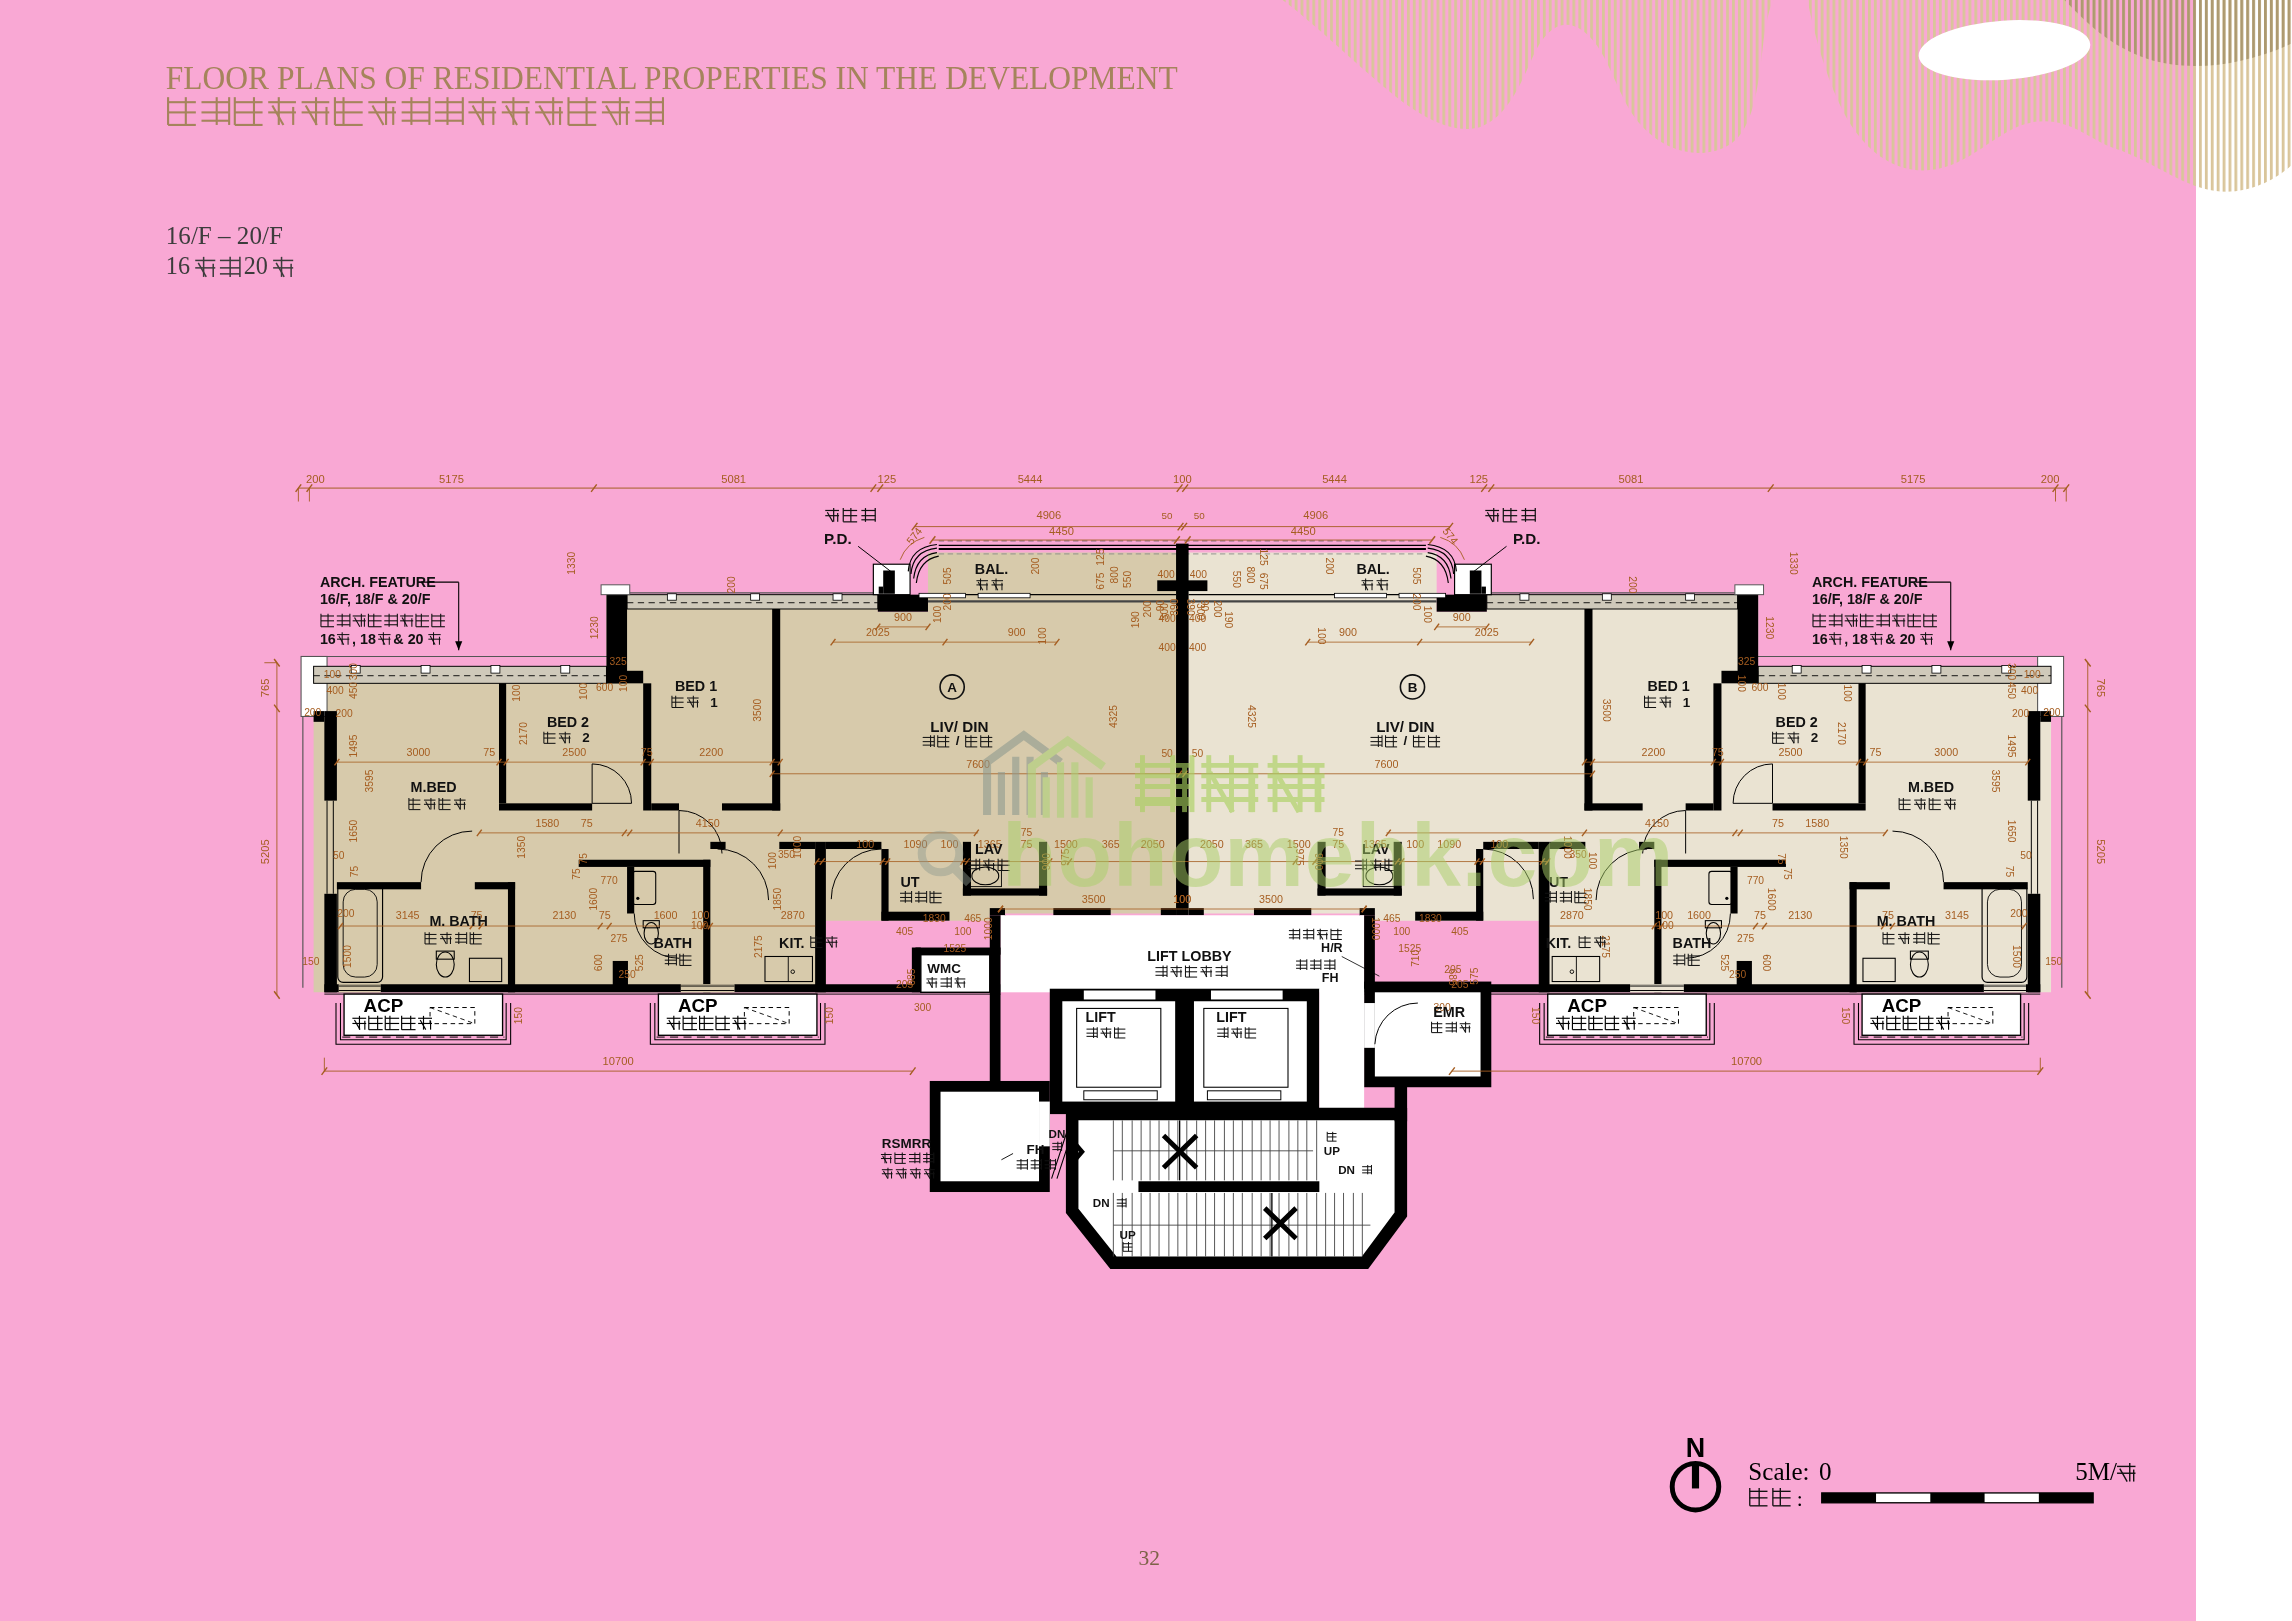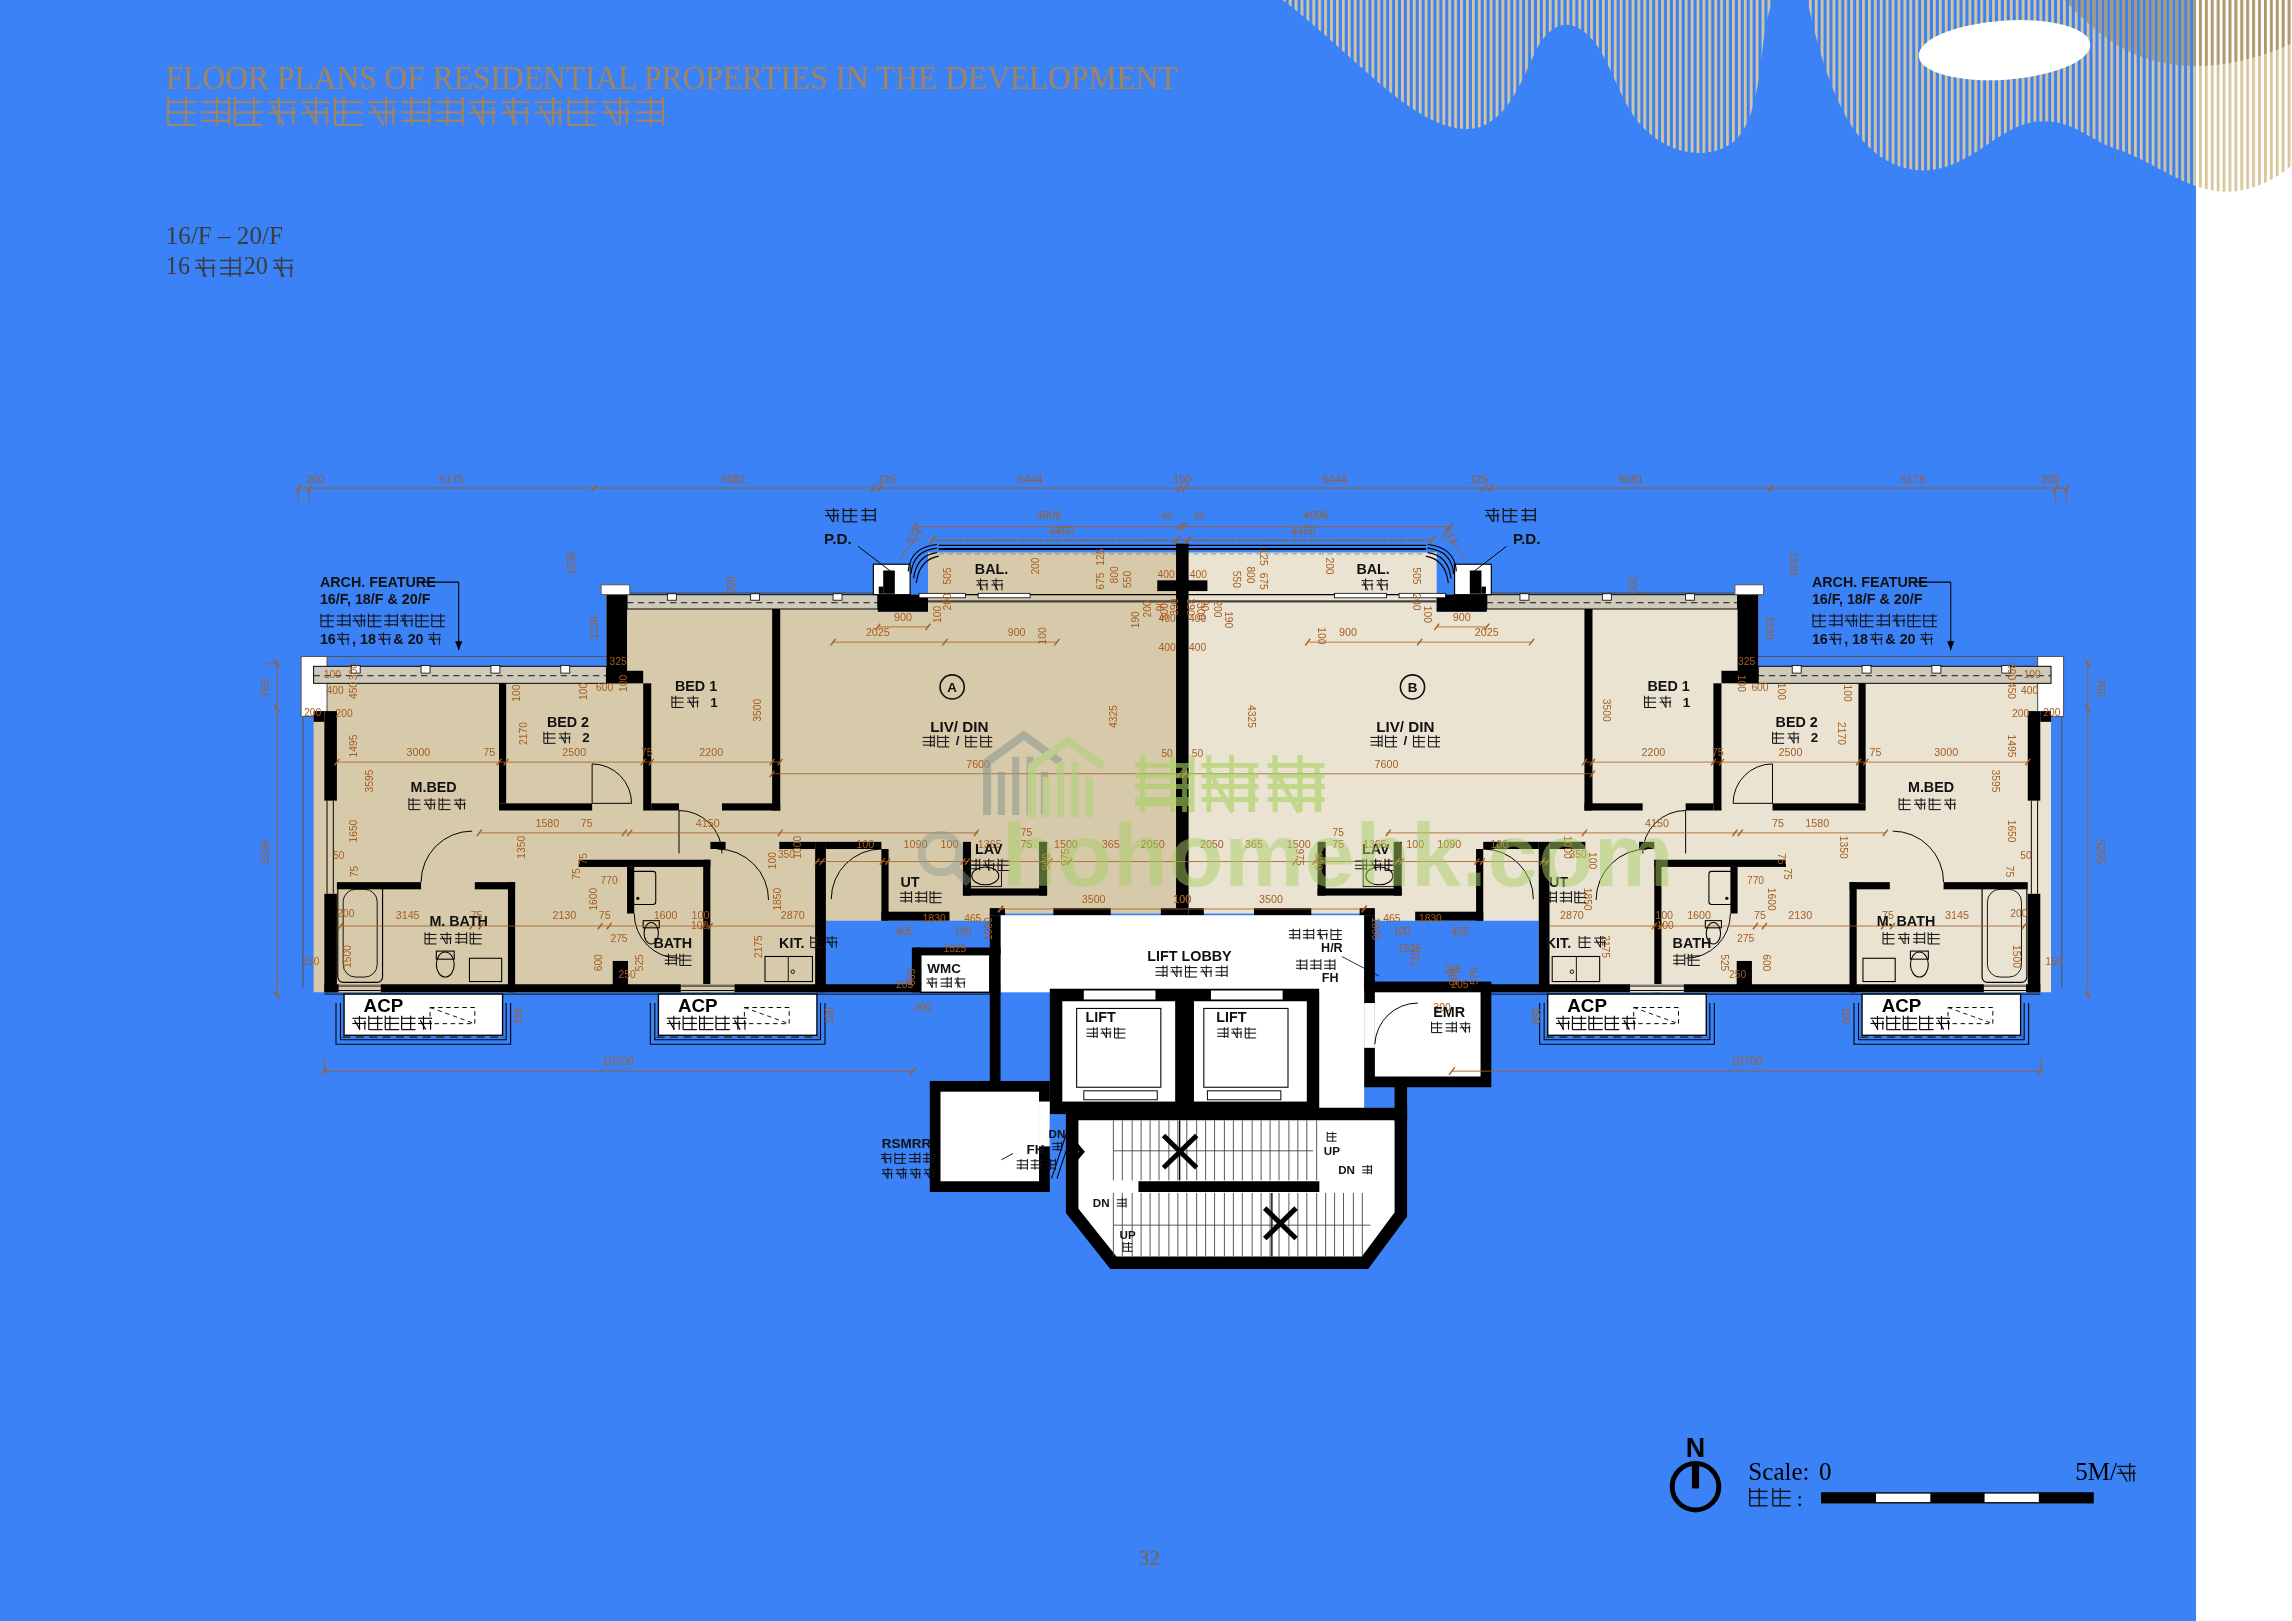--- a/index.html
+++ b/index.html
@@ -1,14 +1,14 @@
 <!DOCTYPE html>
 <html style="font-size:14.3px"><head><meta charset="utf-8"><style>
 html,body{margin:0;padding:0;background:#fff;width:2293px;height:1621px;overflow:hidden}
-#page{position:relative;width:2196px;height:1621px;background:#3b82f6}
+#page{position:relative;width:2196px;height:1621px;background:#f9a8d4}
 </style></head><body>
 <div id="page">
 
 <svg width="2293" height="1621" viewBox="0 0 2560 1810" style="position:absolute;left:0;top:0">
 <defs>
 <pattern id="vs" width="6.6" height="10" patternUnits="userSpaceOnUse">
           <rect x="0" width="3.1" height="10" fill="#d9c59a"></rect>
         </pattern>
 <pattern id="vs2" width="6.6" height="10" patternUnits="userSpaceOnUse">
           <rect x="0" width="3.1" height="10" fill="#9d8a60"></rect>

